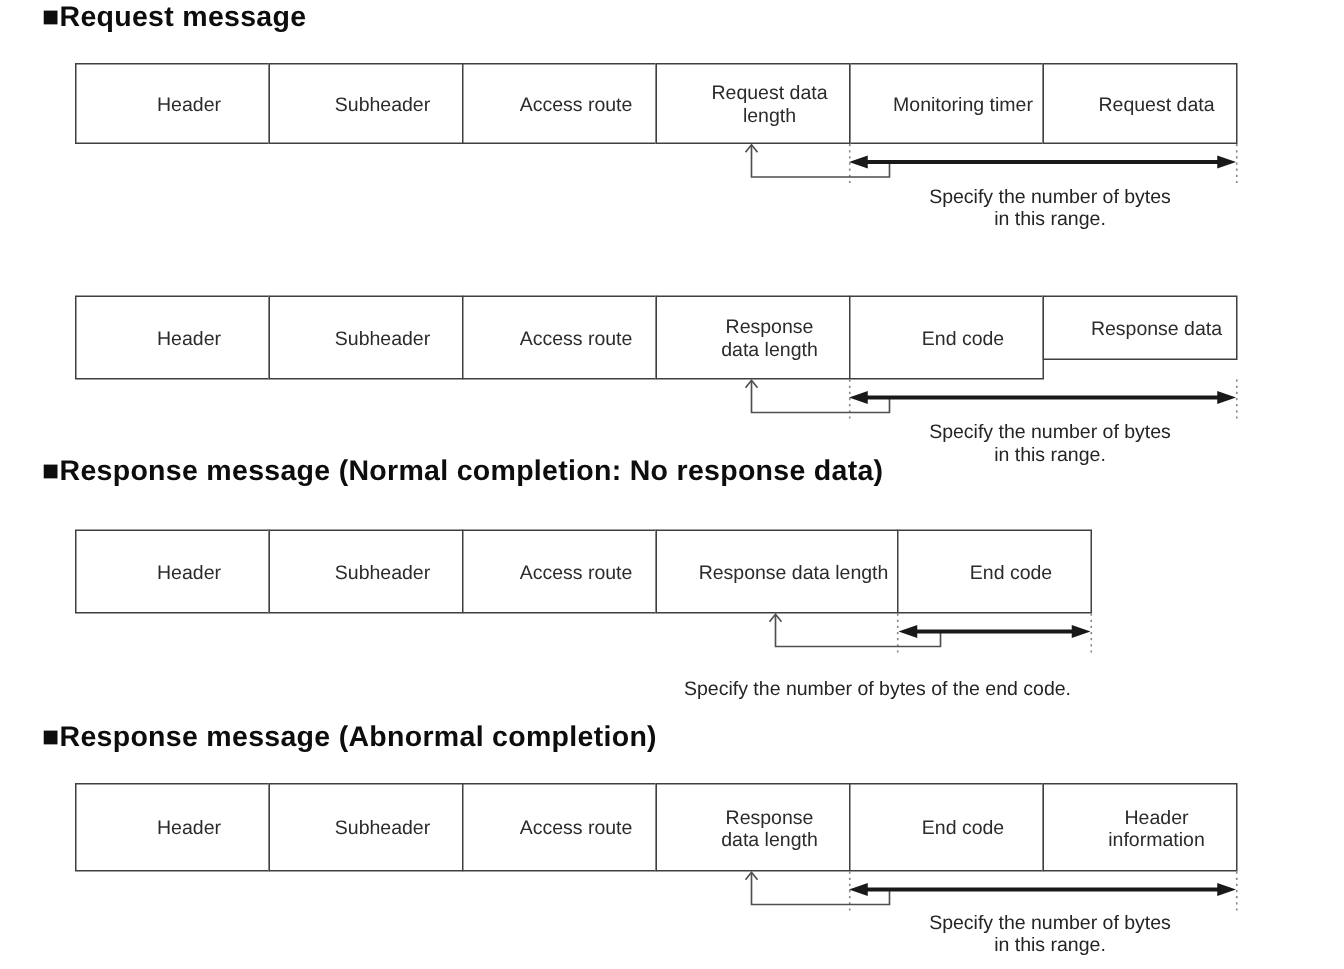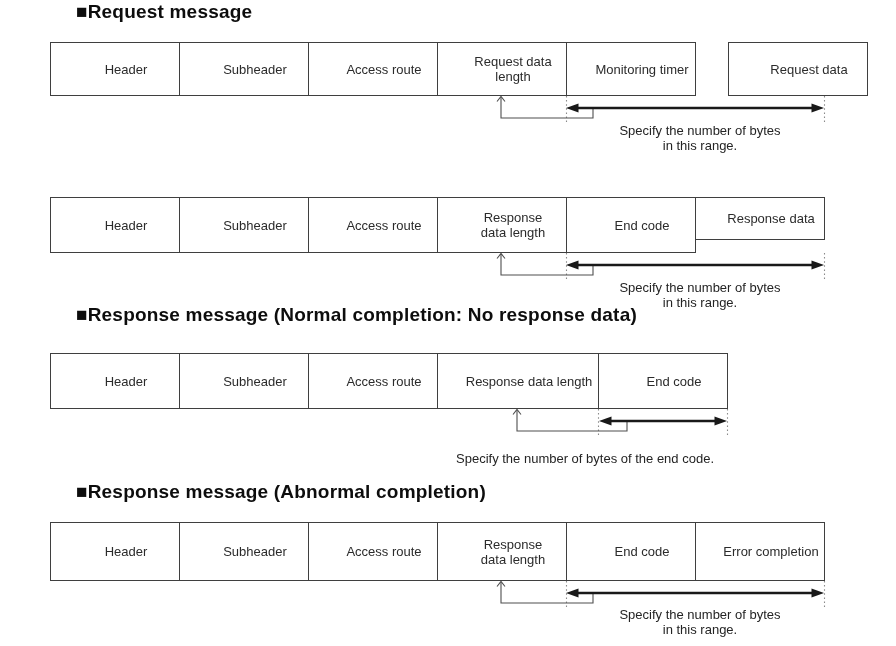--- a/index.html
+++ b/index.html
@@ -2,21 +2,21 @@
 <html><head>
 <meta charset="utf-8">
 <style>
   html,body{margin:0;padding:0;background:#ffffff;}
   .page{
     position:relative;width:896px;height:646px;background:#ffffff;overflow:hidden;
     font-family:"Liberation Sans","DejaVu Sans",sans-serif;
   }
   .title{
     position:absolute;left:28px;font-size:19px;font-weight:bold;color:#0d0d0d;
-    letter-spacing:0.2px;white-space:nowrap;line-height:22px;margin-left:48px;
+    letter-spacing:0.2px;white-space:nowrap;line-height:22px;
   }
   .fbox{
     position:absolute;box-sizing:border-box;border:1px solid #3f3f3f;background:#ffffff;
     display:flex;align-items:center;justify-content:center;text-align:center;
     font-size:13px;line-height:15px;color:#2b2b2b;white-space:pre-line;padding-left:22px;
   }
   .annot{position:absolute;left:0;}
   .dot{stroke:#8a8a8a;stroke-width:1.1;stroke-dasharray:1.5 2.6;fill:none;}
   .thin{stroke:#4f4f4f;stroke-width:1.1;fill:none;}
   .thick{stroke:#191919;stroke-width:2.6;}
@@ -31,21 +31,21 @@
 
 <div class="page">
 
   <div class="title" style="top:1px">■Request message</div>
 
   <div class="fbox" style="left:50px;top:42px;width:130px;height:54px">Header</div>
   <div class="fbox" style="left:179px;top:42px;width:130px;height:54px">Subheader</div>
   <div class="fbox" style="left:308px;top:42px;width:130px;height:54px">Access route</div>
   <div class="fbox" style="left:566px;top:42px;width:130px;height:54px">Monitoring timer</div>
   <div class="fbox" style="left:437px;top:42px;width:130px;height:54px">Request data length</div>
-  <div class="fbox" style="left:728px;top:42px;width:140px;height:54px">Request data</div>
+  <div class="fbox" style="left:695px;top:42px;width:130px;height:54px">Request data</div>
 
   <svg class="annot" style="top:95px" width="896" height="30" viewBox="0 0 896 30">
     <line x1="566.5" y1="1" x2="566.5" y2="27" class="dot"></line>
     <line x1="824.5" y1="1" x2="824.5" y2="27" class="dot"></line>
     <polyline points="497,6.5 501,1.5 505,6.5" class="thin"></polyline>
     <polyline points="501,2 501,23 593,23 593,13" class="thin"></polyline>
     <line x1="577" y1="13" x2="813" y2="13" class="thick"></line>
     <polygon points="566,13 578.5,8.6 578.5,17.4" class="head"></polygon>
     <polygon points="824,13 811.5,8.6 811.5,17.4" class="head"></polygon>
   </svg>
@@ -93,21 +93,21 @@
   <div class="note" style="left:585px;top:440px">Specify the number of bytes of the end code.</div>
 
   <div class="title" style="top:481px">■Response message (Abnormal completion)</div>
 
   <div class="fbox" style="left:50px;top:522px;width:130px;height:59px">Header</div>
   <div class="fbox" style="left:179px;top:522px;width:130px;height:59px">Subheader</div>
   <div class="fbox" style="left:308px;top:522px;width:130px;height:59px">Access route</div>
   <div class="fbox" style="left:437px;top:522px;width:130px;height:59px">Response
 data length</div>
   <div class="fbox" style="left:566px;top:522px;width:130px;height:59px">End code</div>
-  <div class="fbox" style="left:695px;top:522px;width:130px;height:59px">Error completion</div>
+  <div class="fbox" style="left:695px;top:522px;width:130px;height:59px">Header information</div>
 
   <svg class="annot" style="top:580px" width="896" height="30" viewBox="0 0 896 30">
     <line x1="566.5" y1="1" x2="566.5" y2="27" class="dot"></line>
     <line x1="824.5" y1="1" x2="824.5" y2="27" class="dot"></line>
     <polyline points="497,6.5 501,1.5 505,6.5" class="thin"></polyline>
     <polyline points="501,2 501,23 593,23 593,13" class="thin"></polyline>
     <line x1="577" y1="13" x2="813" y2="13" class="thick"></line>
     <polygon points="566,13 578.5,8.6 578.5,17.4" class="head"></polygon>
     <polygon points="824,13 811.5,8.6 811.5,17.4" class="head"></polygon>
   </svg>

